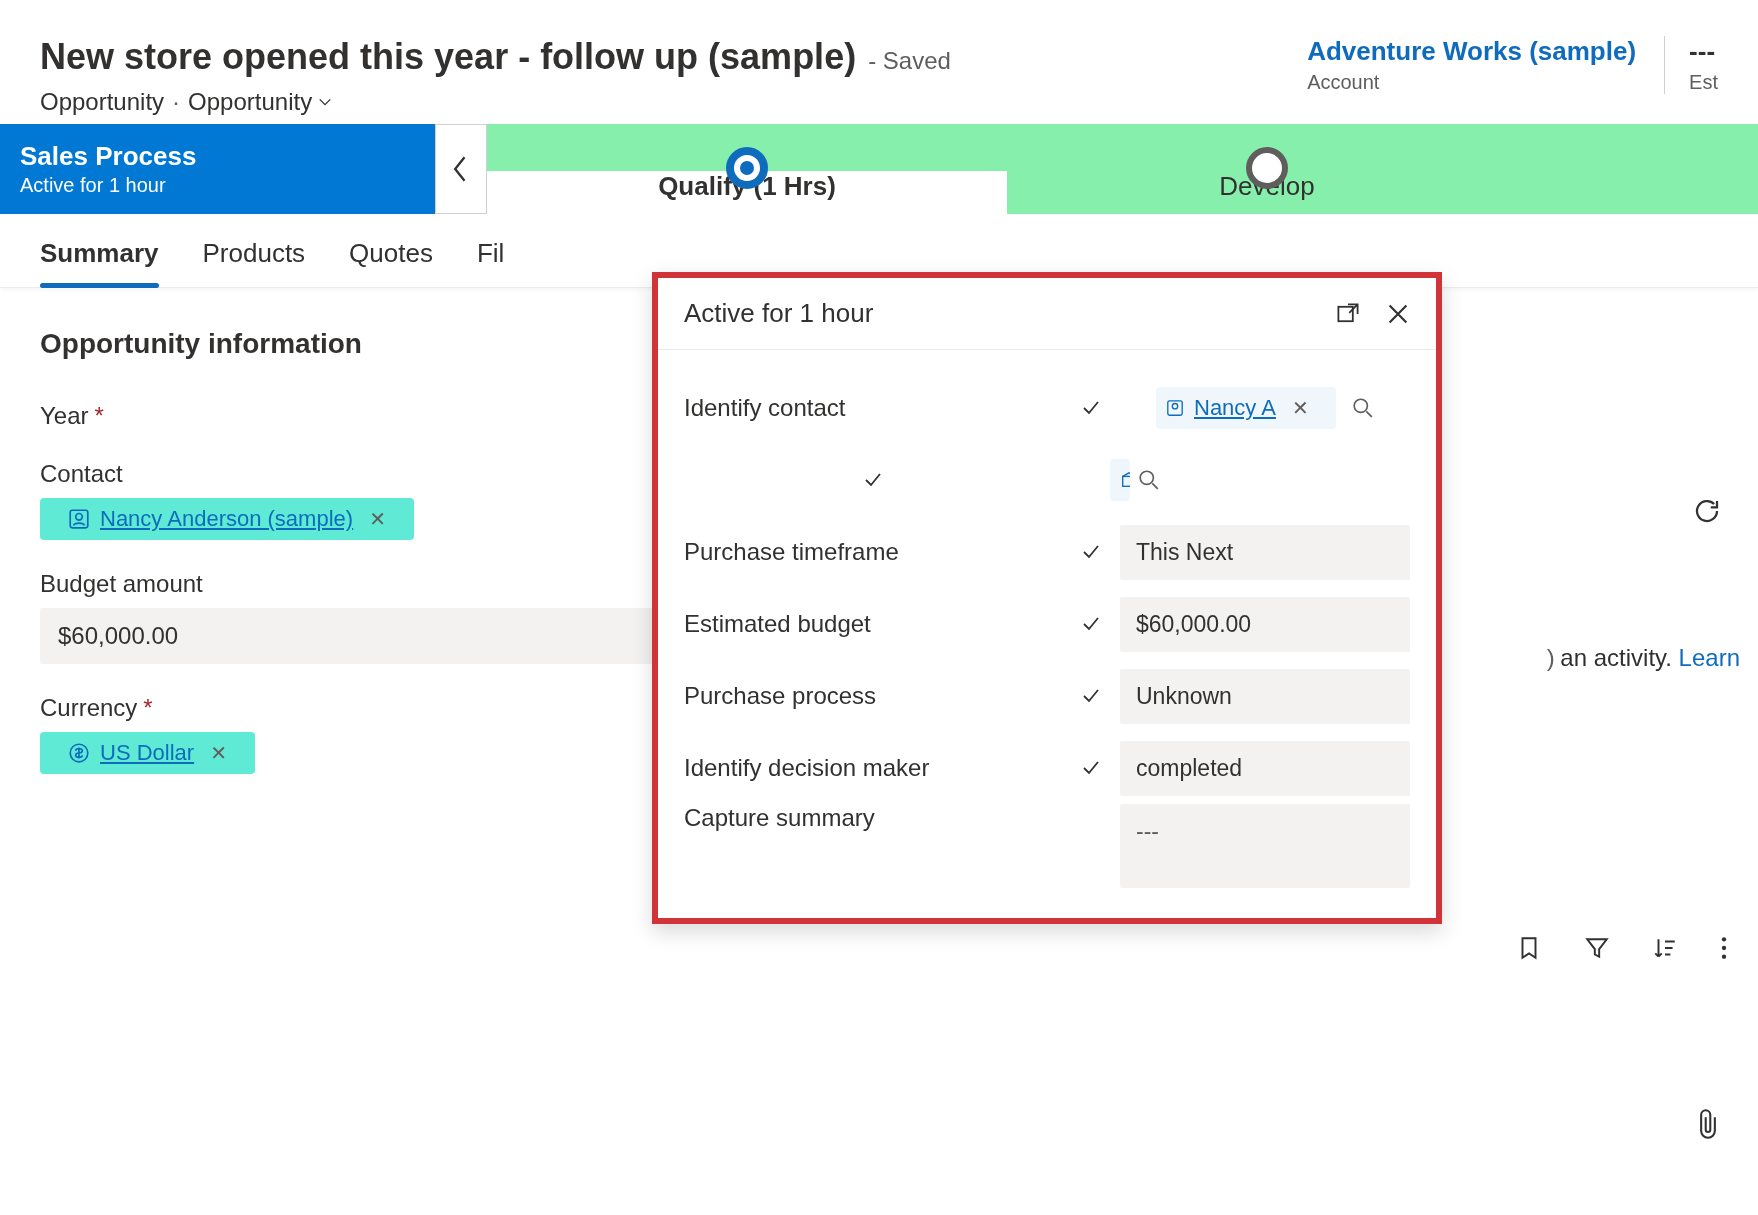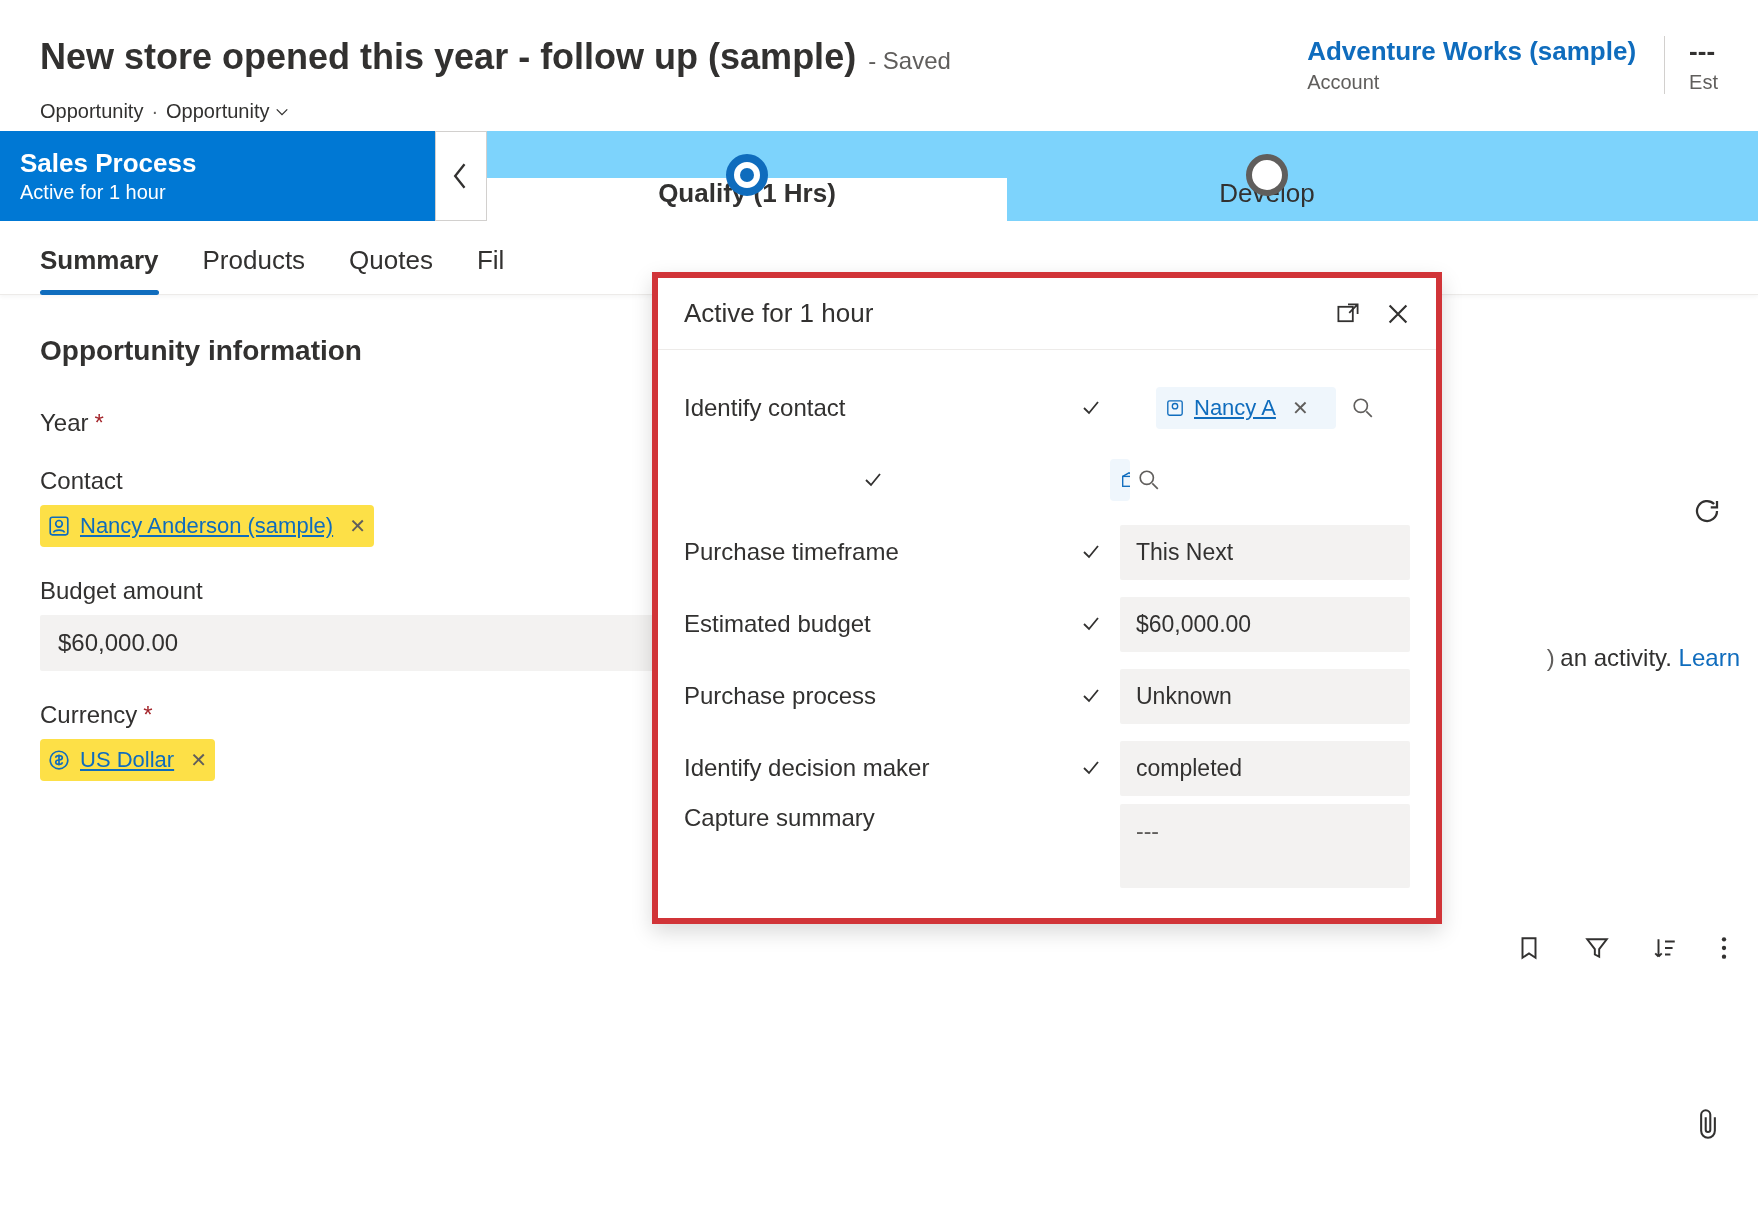--- a/index.html
+++ b/index.html
@@ -18,33 +18,33 @@
   .header {
     padding: 36px 40px 8px 40px;
     display: flex;
     justify-content: space-between;
     align-items: flex-start;
   }
   .header-left {}
   .page-title-row { display: flex; align-items: baseline; gap: 12px; }
   .page-title { font-size: 36px; font-weight: 600; }
   .saved { font-size: 24px; color: #605e5c; }
-  .subtitle-row { font-size: 20px; color: #323130; margin-top: 22px; display: flex; align-items: center; gap: 8px; }
+  .subtitle-row { font-size: 24px; color: #323130; margin-top: 10px; display: flex; align-items: center; gap: 8px; }
   .subtitle-row .dot { color: #605e5c; }
   .subtitle-dropdown { display: inline-flex; align-items: center; gap: 6px; cursor: pointer; }
   .chev { width: 14px; height: 14px; }
 
   .header-right { display: flex; gap: 28px; align-items: flex-start; }
   .header-col { border-left: 1px solid #d2d0ce; padding-left: 24px; }
   .header-col:first-child { border-left: none; padding-left: 0; }
   .acct-link { color: #0f6cbd; font-size: 26px; font-weight: 600; }
   .acct-sub { font-size: 20px; color: #605e5c; margin-top: 4px; }
 
   
-  .bpf { display: flex; align-items: stretch; height: 90px; background: #7dd3fc; }
+  .bpf { display: flex; align-items: stretch; height: 90px; background: #86efac; }
   .bpf-head {
     background: #0078d4; color: #fff; padding: 14px 20px; width: 435px;
     display: flex; flex-direction: column; justify-content: center;
   }
   .bpf-head-title { font-size: 26px; font-weight: 600; }
   .bpf-head-sub { font-size: 20px; font-weight: 400; margin-top: 2px; }
   .bpf-toggle {
     width: 52px; background: #fff; border: 1px solid #d2d0ce;
     display: flex; align-items: center; justify-content: center; cursor: pointer;
   }
@@ -76,21 +76,21 @@
   .field { margin-bottom: 30px; }
   .field-label { font-size: 24px; margin-bottom: 10px; display:flex; align-items:center; gap:6px; }
   .req { color:#a4262c; }
   .field-value {
     background:#f3f2f1; padding: 14px 18px; font-size:24px; border-radius:2px;
     min-height: 52px; display:flex; align-items:center;
   }
 
   .chip {
     display: inline-flex; align-items: center; gap: 10px;
-    background:#fde047; padding: 8px 8px; border-radius: 4px; color:#0f6cbd; font-size:22px;
+    background:#5eead4; padding: 8px 28px; border-radius: 4px; color:#0f6cbd; font-size:22px;
   }
   .chip .link { text-decoration: underline; cursor:pointer; }
   .chip .x { color:#605e5c; cursor:pointer; font-size:20px; margin-left:6px; }
   .chip svg { flex-shrink:0; }
 
   
   .flyout {
     position: absolute; left: 652px; top: 272px; width: 790px;
     background: #fff; border: 6px solid #d13438; border-top-width:6px;
     box-shadow: 0 8px 20px rgba(0,0,0,.15);

